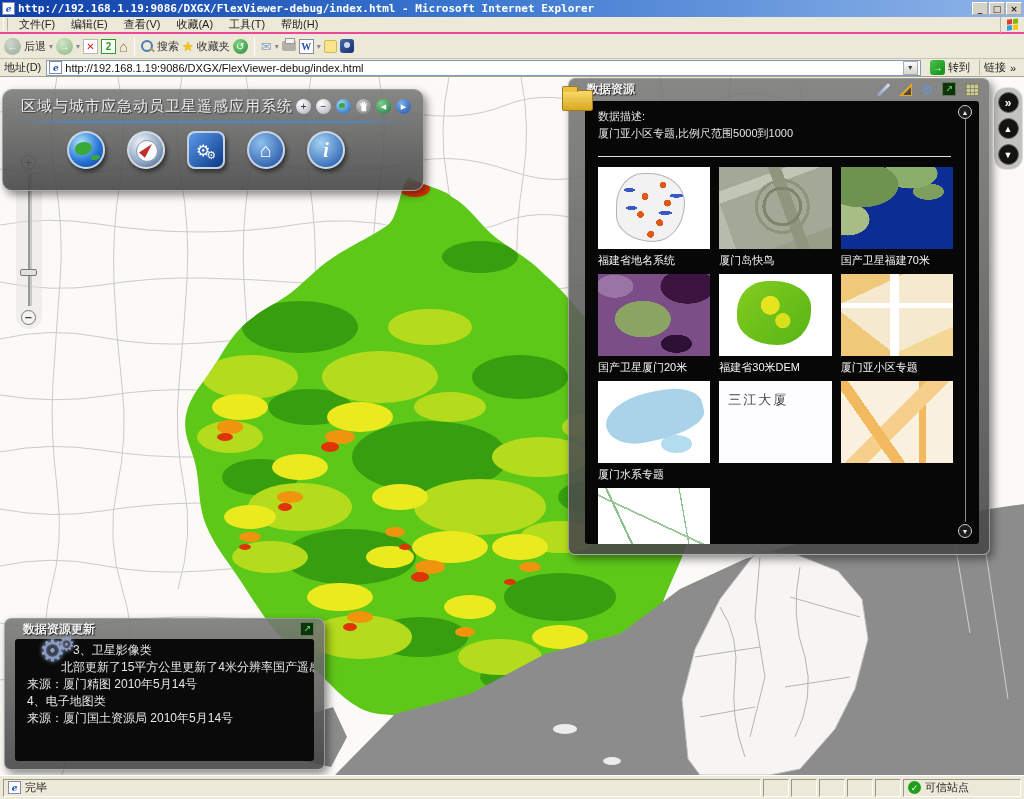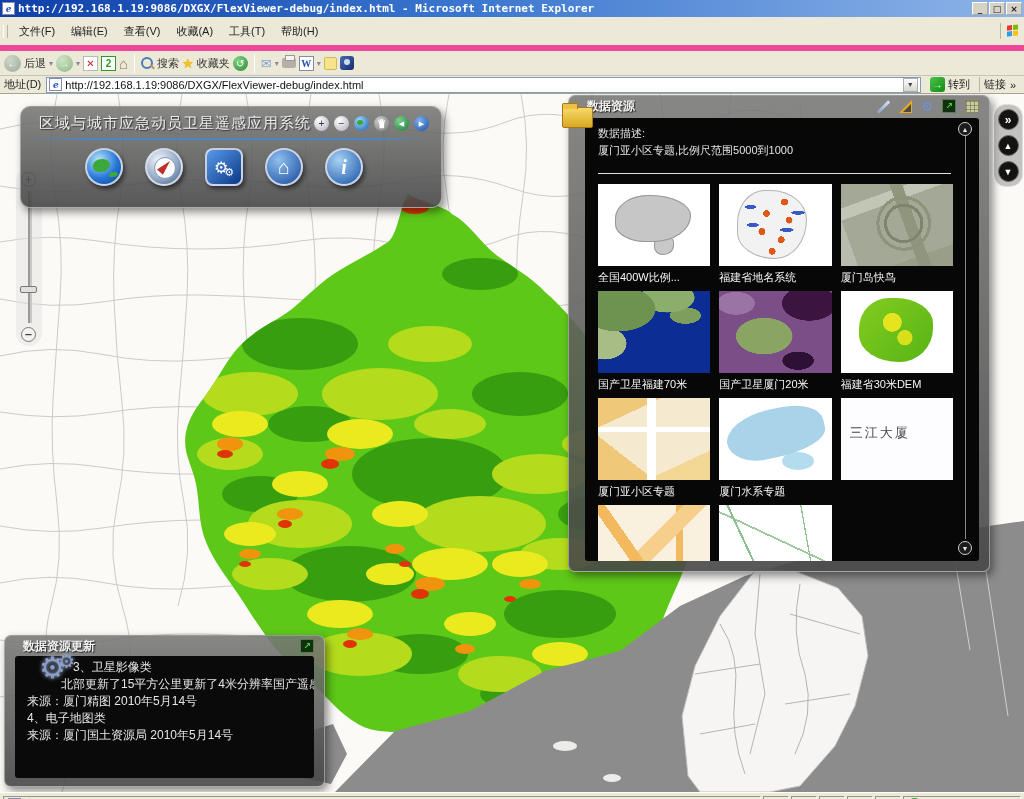--- a/index.html
+++ b/index.html
@@ -5,21 +5,21 @@
   *{margin:0;padding:0;box-sizing:border-box;}
   html,body{width:1024px;height:799px;overflow:hidden;}
   body{font-family:"Liberation Sans","DejaVu Sans",sans-serif;background:#ece9d8;display:flex;flex-direction:column;position:relative;}
 
   
   .titlebar{height:17px;background:linear-gradient(90deg,#0f3fa8,#3a76cf 45%,#8fb5e8);display:flex;align-items:center;padding:0 2px;color:#fff;font:bold 11px "DejaVu Sans Mono",monospace;flex:none;}
   .titlebar .t-text{flex:1;white-space:nowrap;overflow:hidden;margin-left:3px;}
   .winbtn{width:16px;height:13px;background:#d6d2c6;border:1px outset #fff;font:bold 9px "DejaVu Sans",sans-serif;color:#222;display:flex;align-items:center;justify-content:center;margin-left:1px;}
   .iepage{width:13px;height:13px;background:#fff;border:1px solid #88a;color:#1a55c8;font:bold italic 9px "DejaVu Serif",serif;display:inline-flex;align-items:center;justify-content:center;flex:none;}
 
-  .menubar{height:34px;display:flex;align-items:center;font-size:11px;color:#222;background:#ece9d8;border-bottom:6px solid #ec4899;flex:none;}
+  .menubar{height:17px;display:flex;align-items:center;font-size:11px;color:#222;background:#ece9d8;border-bottom:2px solid #ec4899;flex:none;}
   .menubar .grip{width:5px;height:13px;border-left:1px solid #fff;border-right:1px solid #b8b4a4;margin:0 3px;}
   .menu-item{padding:1px 8px;cursor:default;}
   .winlogo{margin-left:auto;width:24px;height:16px;border-left:1px solid #b8b4a4;display:flex;align-items:center;justify-content:center;}
   .winlogo .wl{width:12px;height:12px;display:grid;grid-template-columns:5px 5px;grid-template-rows:5px 5px;gap:1px;transform:skewY(-6deg);}
   .wl i{display:block;}
   .wl i:nth-child(1){background:#e8392f;}.wl i:nth-child(2){background:#7eba00;}
   .wl i:nth-child(3){background:#2f9fe8;}.wl i:nth-child(4){background:#ffc20d;}
 
   .toolbar{height:25px;display:flex;align-items:center;background:#ece9d8;border-bottom:1px solid #c8c4b4;padding:0 4px;gap:3px;font-size:11px;color:#555;flex:none;}
   .tb-sep{width:1px;height:19px;background:#b8b4a4;border-right:1px solid #fff;margin:0 3px;}
@@ -61,21 +61,21 @@
   .zoomslider{position:absolute;left:16px;top:74px;width:26px;height:178px;background:rgba(225,225,225,0.45);border-radius:13px;}
   .zs-btn{position:absolute;left:5px;width:15px;height:15px;border-radius:50%;background:#f2f2f0;border:1px solid #777;color:#333;font:bold 10px "DejaVu Sans",sans-serif;display:flex;align-items:center;justify-content:center;}
   .zs-plus{top:4px;} .zs-minus{bottom:4px;}
   .zs-track{position:absolute;left:12px;top:23px;bottom:23px;width:2px;background:#999;box-shadow:2px 0 0 #c8c8c8;}
   .zs-thumb{position:absolute;left:4px;top:118px;width:17px;height:7px;background:#e0e0dc;border:1px solid #777;border-radius:2px;}
 
   
   .dkpanel{position:absolute;background:linear-gradient(rgba(118,118,118,0.88),rgba(70,70,70,0.9));border:1px solid rgba(190,190,190,0.65);border-radius:7px;box-shadow:3px 4px 8px rgba(0,0,0,0.45);}
 
   
-  .apphdr{left:20px;top:12px;width:422px;height:102px;border-radius:10px;}
+  .apphdr{left:2px;top:12px;width:422px;height:102px;border-radius:10px;}
   .apphdr .row1{display:flex;align-items:center;padding:7px 12px 3px 18px;}
   .app-title{font-size:15px;color:#ececec;letter-spacing:1px;text-shadow:1px 1px 1px #333;}
   .maptools{margin-left:auto;display:flex;gap:5px;align-items:center;}
   .mt{width:15px;height:15px;border-radius:50%;display:flex;align-items:center;justify-content:center;font-size:10px;color:#333;flex:none;}
   .mt.lens{background:radial-gradient(circle at 35% 30%,#fff,#aab);}
   .mt.globe{background:radial-gradient(circle at 35% 30%,#9ad8f2,#2060b8);position:relative;}
   .mt.globe::after{content:"";position:absolute;left:3px;top:4px;width:6px;height:5px;background:#3aa83a;border-radius:50% 40% 55% 45%;}
   .mt.pan{background:radial-gradient(circle at 35% 30%,#cfcfcf,#777);}
   .mt.prev{background:radial-gradient(circle at 35% 30%,#7ecf8e,#1a7a3a);color:#fff;font-size:7px;}
   .mt.next{background:radial-gradient(circle at 35% 30%,#7eb0e8,#1a4fa8);color:#fff;font-size:7px;}
@@ -150,21 +150,21 @@
     linear-gradient(90deg,transparent 0 44%,#fff 44% 52%,transparent 52%),
     linear-gradient(0deg,transparent 0 58%,#fff 58% 65%,transparent 65%),
     linear-gradient(38deg,#efc979 0 26%,transparent 26%),
     linear-gradient(-25deg,#f3d795 0 22%,transparent 22% 78%,#efc979 78%);}
   .t-water::after{content:"";position:absolute;left:6%;top:13%;width:88%;height:58%;background:#a9d3e9;border-radius:55% 45% 60% 40%/60% 50% 45% 55%;transform:rotate(-12deg);}
   .t-water::before{content:"";position:absolute;left:56%;top:66%;width:28%;height:22%;background:#b4dcef;border-radius:50%;}
   .t-ent{font-size:7px;color:#222;}
   .t-ent .et{position:absolute;white-space:nowrap;}
   .t-ent .tri{position:absolute;color:#1a7a2a;font-size:6px;}
   .t-r4a{background:#fdfdff;}
-  .t-r4a .bigtxt{position:absolute;left:9px;top:26px;font-size:13px;color:#444;letter-spacing:2px;font-family:Liberation Mono, monospace;}
+  .t-r4a .bigtxt{position:absolute;left:9px;top:10px;font-size:13px;color:#444;letter-spacing:2px;font-family:Liberation Mono, monospace;}
   .t-r4b{background-color:#f9f1de;background-image:
     linear-gradient(55deg,transparent 0 30%,#f2b95e 30% 38%,transparent 38%),
     linear-gradient(-45deg,transparent 0 44%,#f6cf8a 44% 56%,transparent 56%),
     linear-gradient(90deg,transparent 0 70%,#f2b95e 70% 76%,transparent 76%);}
   .t-r4c{background-color:#fff;background-image:
     linear-gradient(65deg,transparent 0 30%,#8cc08c 30% 31.5%,transparent 31.5%),
     linear-gradient(25deg,transparent 0 55%,#9cc89c 55% 56.5%,transparent 56.5%),
     linear-gradient(80deg,transparent 0 75%,#8cc08c 75% 76%,transparent 76%);}
   .res-scroll{position:absolute;right:6px;top:4px;bottom:6px;width:15px;}
   .res-scroll .trk{position:absolute;left:7px;top:14px;bottom:16px;width:1px;background:#8a8a8a;}
@@ -429,24 +429,20 @@
         <span class="expandic">↗</span>
         <span class="gridic"></span>
       </span>
     </div>
     <div class="rescontent">
       <div class="desc-label">数据描述:</div>
       <div class="desc-text">厦门亚小区专题,比例尺范围5000到1000</div>
       <div class="res-divider"></div>
       <div class="thumbgrid">
         <div class="cell">
-            <div class="ti t-china"></div>
-            <div class="tlabel">全国400W比例...</div>
-          </div>
-        <div class="cell">
             <div class="ti t-fjnames"></div>
             <div class="tlabel">福建省地名系统</div>
           </div>
         <div class="cell">
             <div class="ti t-qbird"></div>
             <div class="tlabel">厦门岛快鸟</div>
           </div>
         <div class="cell">
             <div class="ti t-sat70"></div>
             <div class="tlabel">国产卫星福建70米</div>

